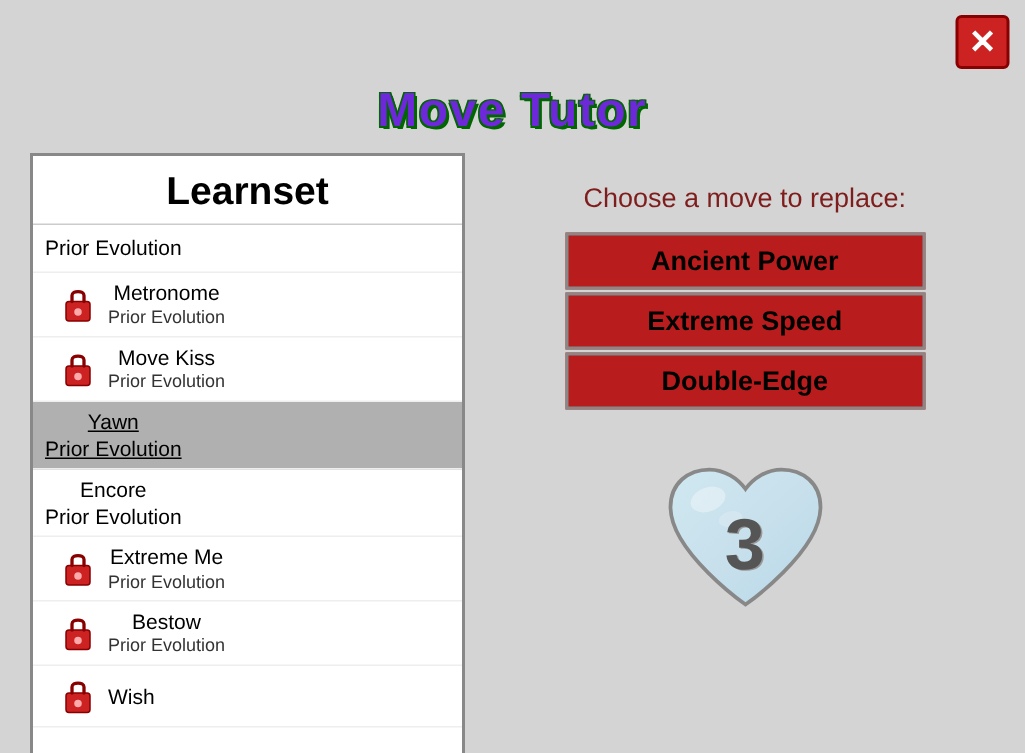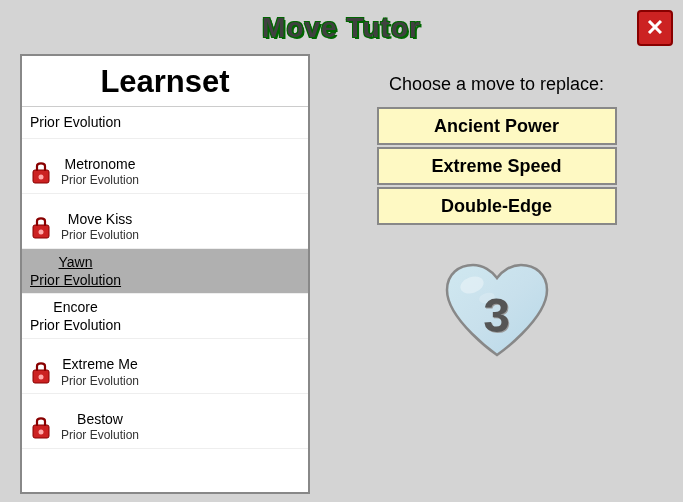--- a/index.html
+++ b/index.html
@@ -18,26 +18,27 @@
     .window {
       width: 683px;
       height: 502px;
       background: #d4d4d4;
       position: relative;
     }
 
     .title {
       text-align: center;
       padding: 12px 0 10px 0;
-      font-size: 28px;
-      font-weight: bold;
-      color: #404040;
+      font-size: 32px;
+      font-weight: bold;
+      color: #6d28d9;
       text-shadow: 2px 2px 0 #006600, -1px -1px 0 #006600, 1px -1px 0 #006600, -1px 1px 0 #006600;
       font-family: 'Comic Sans MS', cursive, sans-serif;
       letter-spacing: 1px;
+      margin-top: 43px;
     }
 
     .close-btn {
       position: absolute;
       top: 10px;
       right: 10px;
       width: 36px;
       height: 36px;
       background: #cc2222;
       border: 2px solid #880000;
@@ -66,21 +67,21 @@
       border: 2px solid #888;
       display: flex;
       flex-direction: column;
       overflow: hidden;
       height: 440px;
     }
 
     .learnset-title {
       background: white;
       text-align: center;
-      font-size: 31px;
+      font-size: 26px;
       font-weight: bold;
       padding: 8px 0 6px 0;
       border-bottom: 1px solid #ccc;
     }
 
     .learnset-list {
       overflow-y: auto;
       flex: 1;
       text-align: center;
     }
@@ -90,22 +91,21 @@
       font-size: 14px;
       cursor: pointer;
       border-bottom: 1px solid #eee;
       display: flex;
       align-items: center;
       gap: 6px;
       min-height: 32px;
     }
 
     .list-item.locked {
-      padding-left: 5px;
-      margin-top: 12px;
+      padding-left: 16px;
     }
 
     .list-item.selected {
       background: #b0b0b0;
       text-decoration: underline;
     }
 
     .lock-icon {
       width: 28px;
       height: 32px;
@@ -146,29 +146,29 @@
       flex: 1;
       display: flex;
       flex-direction: column;
       align-items: center;
       padding-top: 20px;
       gap: 4px;
     }
 
     .choose-label {
       font-size: 18px;
-      color: #000000;
+      color: #7f1d1d;
       margin-bottom: 8px;
       text-align: center;
     }
 
     .move-btn {
       width: 240px;
       height: 38px;
-      background: #fef9c3;
+      background: #b91c1c;
       border: 2px solid #888;
       font-size: 18px;
       font-weight: bold;
       cursor: pointer;
       text-align: center;
       display: flex;
       align-items: center;
       justify-content: center;
       margin-bottom: 2px;
     }
@@ -270,20 +270,33 @@
             <div class="lock-icon">
         <svg class="lock-svg" viewBox="0 0 24 30">
           <rect x="4" y="13" width="16" height="13" rx="2" fill="#cc2222" stroke="#880000" stroke-width="1"></rect>
           <path d="M8 13 V9 C8 5.5 16 5.5 16 9 V13" fill="none" stroke="#880000" stroke-width="2.2" stroke-linecap="round"></path>
           <circle cx="12" cy="20" r="2.5" fill="#ffaaaa"></circle>
         </svg>
       </div>
             <div class="item-text">
               <span class="item-name">Bestow</span>
               <span class="item-sub">Prior Evolution</span>
+            </div>
+          </div>
+          <div class="list-item locked">
+            <div class="lock-icon">
+        <svg class="lock-svg" viewBox="0 0 24 30">
+          <rect x="4" y="13" width="16" height="13" rx="2" fill="#cc2222" stroke="#880000" stroke-width="1"></rect>
+          <path d="M8 13 V9 C8 5.5 16 5.5 16 9 V13" fill="none" stroke="#880000" stroke-width="2.2" stroke-linecap="round"></path>
+          <circle cx="12" cy="20" r="2.5" fill="#ffaaaa"></circle>
+        </svg>
+      </div>
+            <div class="item-text">
+              <span class="item-name">Wish</span>
+              <span class="item-sub"></span>
             </div>
           </div>
         </div>
     </div>
 
     <div class="right-panel">
       <div class="choose-label">Choose a move to replace:</div>
 
       <div id="move-buttons-container">
           <div class="move-btn">Ancient Power</div>

